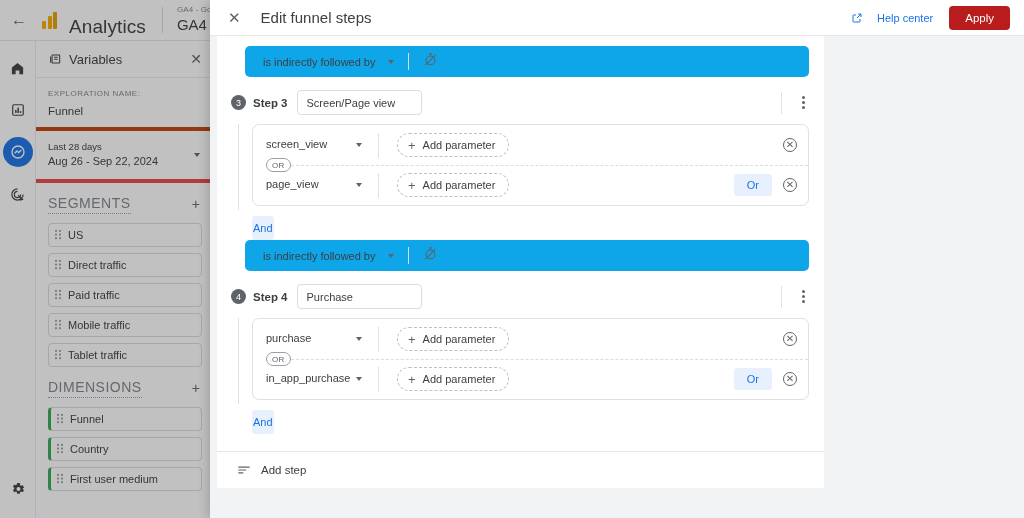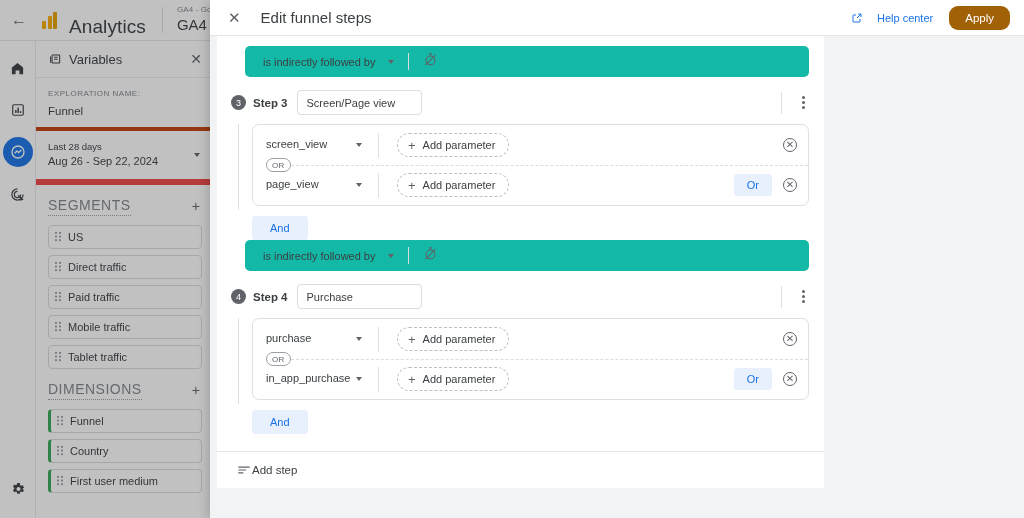--- a/index.html
+++ b/index.html
@@ -54,21 +54,21 @@
   .varpanel-head {
     height: 37px; display: flex; align-items: center; padding: 0 10px 0 12px;
     border-bottom: 1px solid #e8eaed;
   }
   .varpanel-head .title { font-size: 13px; color: #3c4043; margin-left: 7px; flex: 1; }
   .varpanel-head .close { color: #5f6368; font-size: 14px; line-height: 1; }
   .var-block { padding: 11px 12px 10px 12px; border-bottom: 4px solid #c2410c; }
   .var-label { font-size: 8px; letter-spacing: .5px; color: #80868b; text-transform: uppercase; }
   .var-value { font-size: 11.5px; color: #3c4043; margin-top: 7px; }
   .date-block {
-    padding: 10px 12px; border-bottom: 6px solid #ef4444;
+    padding: 10px 12px; border-bottom: 4px solid #ef4444;
     display: flex; align-items: center; justify-content: space-between;
   }
   .date-lines { line-height: 1.35; }
   .date-lines .l1 { font-size: 9.5px; color: #3c4043; }
   .date-lines .l2 { font-size: 11px; color: #3c4043; }
   .caret { width: 0; height: 0; border-left: 3.5px solid transparent; border-right: 3.5px solid transparent;
            border-top: 4px solid #5f6368; }
   .sec-head {
     display: flex; align-items: center; justify-content: space-between;
     padding: 12px 12px 3px 12px;
@@ -98,32 +98,32 @@
     background: #f1f3f4; box-shadow: -2px 0 10px rgba(0,0,0,.18);
   }
   .modal-head {
     height: 36px; background: #ffffff; border-bottom: 1px solid #e4e6e8;
     display: flex; align-items: center; padding: 0 14px 0 18px;
   }
   .modal-close { color: #5f6368; font-size: 15px; line-height: 1; }
   .modal-title { font-size: 15px; color: #3c4043; margin-left: 20px; flex: 1; }
   .help-link { display: flex; align-items: center; gap: 14px; color: #1a73e8; font-size: 11px; }
   .apply-btn {
-    margin-left: 16px; background: #a16207; color: #fff; font-size: 11.5px;
-    padding: 6px 16px; border-radius: 9px; border: none;
+    margin-left: 16px; background: #b91c1c; color: #fff; font-size: 11.5px;
+    padding: 6px 16px; border-radius: 4px; border: none;
   }
 
   .modal-body {
     position: absolute; top: 36px; left: 7px; width: 607px; height: 452px;
     background: #ffffff; overflow: hidden;
   }
   .body-scroll { position: absolute; inset: 0 0 37px 0; padding: 10px 14px 0 14px; overflow: hidden; }
 
   .seq-row {
-    background: #14b8a6; border-radius: 5px; height: 31px; margin: 0 0 0 14px;
+    background: #0ea5e9; border-radius: 5px; height: 31px; margin: 0 0 0 14px;
     width: 564px; display: flex; align-items: center; padding: 0 10px;
   }
   .seq-sel { display: flex; align-items: center; gap: 12px; padding-left: 8px; }
   .seq-sel .lbl { font-size: 11px; color: #3c4043; }
   .seq-div { width: 1px; height: 17px; background: #dadce0; margin: 0 14px; }
   .timer-off { color: #5f6368; }
 
   .step-head { display: flex; align-items: center; margin-top: 13px; padding-left: 0; }
   .step-badge {
     width: 15px; height: 15px; border-radius: 50%; background: #5f6368; color: #fff;
@@ -166,28 +166,28 @@
     font-size: 10px; line-height: 1;
   }
   .or-sep { position: relative; height: 0; }
   .or-sep .dash { position: absolute; left: 13px; right: 0; top: 0; border-top: 1px dashed #dadce0; }
   .or-pill {
     position: absolute; left: 13px; top: -7px; background: #fff; border: 1px solid #9aa0a6;
     border-radius: 8px; font-size: 8px; color: #5f6368; padding: 1.5px 5px; letter-spacing: .3px;
   }
   .and-btn {
     margin-top: 10px; background: #e8f0fe; color: #1a73e8; font-size: 11px;
-    padding: 6px 18px; border-radius: 3px; display: inline-block;
+    padding: 6px 1px; border-radius: 3px; display: inline-block;
   }
 
   .add-step-bar {
     position: absolute; left: 0; right: 0; bottom: 0; height: 37px;
     border-top: 1px solid #e4e6e8; display: flex; align-items: center; padding-left: 20px;
   }
-  .add-step-btn { display: flex; align-items: center; gap: 1px; font-size: 11.5px; color: #3c4043; }
+  .add-step-btn { display: flex; align-items: center; gap: 10px; font-size: 11.5px; color: #3c4043; }
 </style>
 </head>
 <body>
 
 <div id="app">
 
   <div class="ga-topbar">
     <div class="back-arrow">←</div>
     <div class="ga-logo">
         <i></i>

